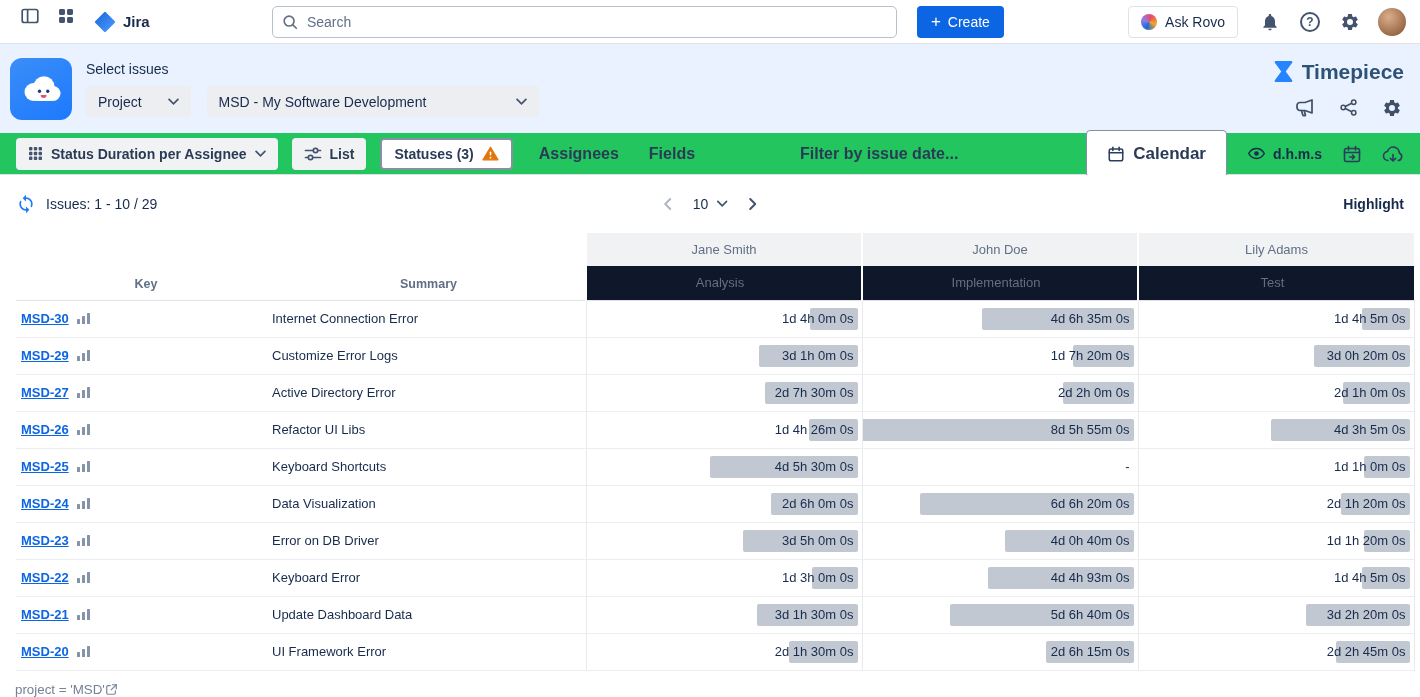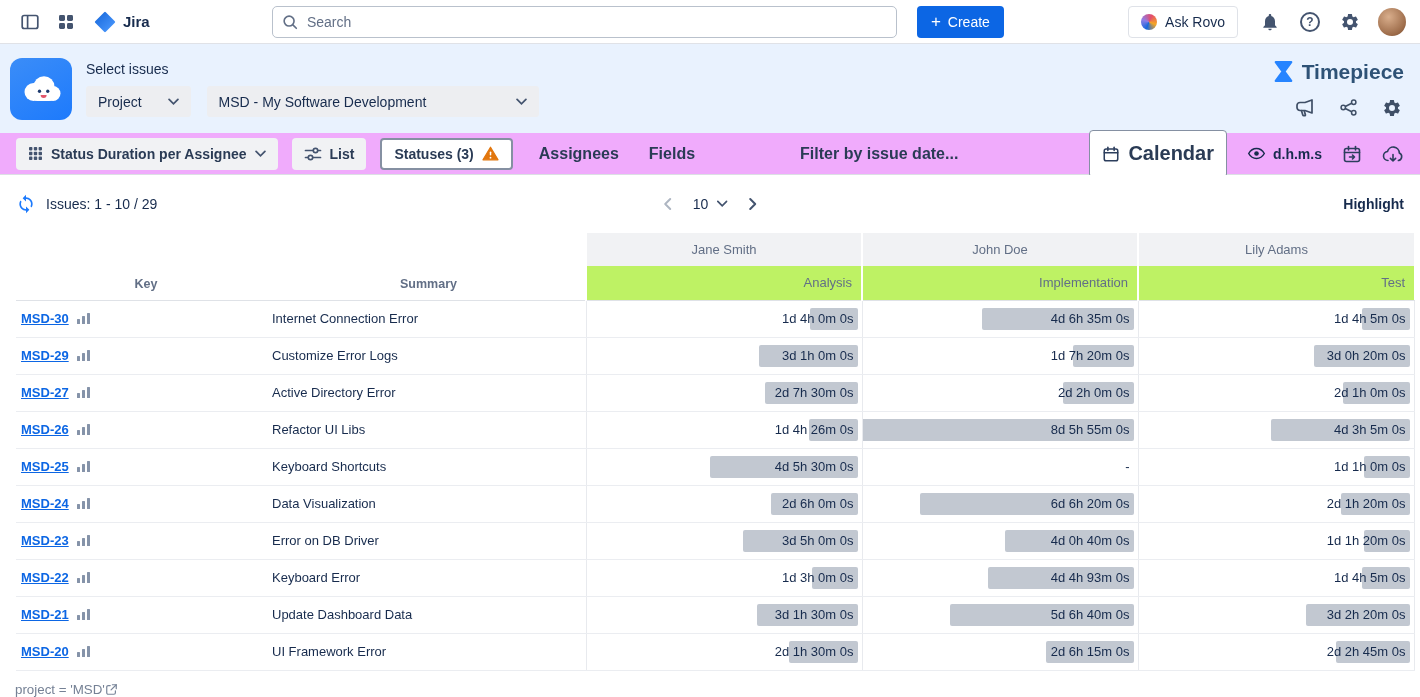--- a/index.html
+++ b/index.html
@@ -6,21 +6,21 @@
   html,body { margin:0; padding:0; }
   body {
     width:1420px; height:697px; overflow:hidden;
     background:#fff; color:#172B4D;
     font-family:"Liberation Sans", sans-serif;
   }
   button { font-family:inherit; border:none; background:none; padding:0; cursor:pointer; color:inherit; }
   svg { display:block; }
 
   
-  .topnav { height:44px; display:flex; align-items:center; padding:0 14px; border-bottom:1px solid #E0E2E7; gap:4px; background:#fff; }
+  .topnav { height:44px; display:flex; padding:0 14px; border-bottom:1px solid #E0E2E7; gap:4px; background:#fff; }
   .icon-btn { width:32px; height:32px; display:flex; align-items:center; justify-content:center; border-radius:4px; }
   .brand { display:flex; align-items:center; gap:7px; margin:0 10px 0 8px; font-size:15px; font-weight:700; }
   .nav-center { flex:1; display:flex; align-items:center; justify-content:center; gap:20px; }
   .searchbox { position:relative; width:625px; height:32px; }
   .searchbox svg { position:absolute; left:9px; top:7px; }
   .searchbox input { width:100%; height:100%; border:1px solid #B9C1CC; border-radius:5px; padding:0 10px 0 34px; font-size:14px; color:#172B4D; outline:none; font-family:inherit; background:#fff; }
   .searchbox input::placeholder { color:#626F86; }
   .create-btn { background:#0C66E4; color:#fff; height:32px; padding:0 14px; border-radius:4px; font-size:14px; font-weight:500; display:flex; align-items:center; gap:7px; }
   .plus { font-size:17px; font-weight:400; line-height:1; }
   .nav-right { display:flex; align-items:center; gap:8px; margin-left:12px; }
@@ -36,46 +36,46 @@
   .select-label { font-size:14px; margin:3px 0 9px; color:#172B4D; }
   .dropdown-row { display:flex; gap:16px; }
   .dd { background:#EDEEF1; border-radius:3px; height:31px; padding:0 12px; font-size:14px; display:flex; align-items:center; gap:26px; color:#172B4D; }
   .dd.wide { width:332px; justify-content:space-between; }
   .ah-right { display:flex; flex-direction:column; align-items:flex-end; padding-top:1px; }
   .tp-brand { display:flex; align-items:center; gap:6px; font-size:21px; font-weight:700; color:#2E5276; }
   .ah-icons { display:flex; gap:24px; margin-top:13px; align-items:center; padding-right:2px; }
   .ah-icons button { display:flex; }
 
   
-  .toolbar { height:42px; display:flex; align-items:center; padding:0 16px; border-bottom:1px solid #DCDFE4; background:#f0abfc; }
+  .toolbar { height:42px; display:flex; align-items:center; padding:0 16px; border-bottom:1px solid #DCDFE4; background:#22c55e; }
   .tb-btn { height:32px; display:flex; align-items:center; gap:8px; background:#F1F2F4; border-radius:4px; padding:0 12px; font-size:14px; font-weight:600; color:#2A3B55; }
   .tb-btn.outline { background:#fff; border:2px solid #8590A2; }
   .tb-text { font-size:16px; font-weight:600; color:#2A3B55; }
   .m14 { margin-left:14px; } .m26 { margin-left:26px; } .m30 { margin-left:30px; } .m105 { margin-left:105px; }
   .toolbar-right { margin-left:auto; display:flex; align-items:center; gap:20px; }
-  .cal-btn { height:48px; display:flex; align-items:center; gap:8px; border:1px solid #8590A2; border-radius:4px; padding:0 12px; background:#fff; font-size:20px; font-weight:600; color:#2A3B55; }
+  .cal-btn { height:48px; display:flex; align-items:center; gap:8px; border:1px solid #8590A2; border-radius:4px; padding:0 20px; background:#fff; font-size:17px; font-weight:600; color:#2A3B55; }
   .fmt { display:flex; align-items:center; gap:7px; font-size:14px; font-weight:700; color:#172B4D; }
 
   
   .listbar { height:58px; display:flex; align-items:center; padding:0 16px; position:relative; background:#fff; }
   .issues-label { font-size:14px; margin-left:10px; }
   .pager { position:absolute; left:50%; transform:translateX(-50%); display:flex; align-items:center; gap:20px; }
   .page-size { display:flex; align-items:center; gap:8px; font-size:14px; color:#172B4D; }
   .highlight { margin-left:auto; font-size:14px; font-weight:600; }
 
   
   .table-wrap { padding:0 6px 0 16px; }
   table { border-collapse:collapse; table-layout:fixed; width:1398px; }
   thead th { font-weight:400; }
   .group-row th { height:33px; }
   .person { background:#F1F2F4; color:#626F86; font-size:13px; border-left:2px solid #fff; text-align:center; }
   .sub-row th { height:34px; border-bottom:1px solid #DFE2E7; }
   .key-h, .sum-h { color:#626F86; font-size:12.5px; font-weight:600; text-align:center; vertical-align:bottom; padding:0 0 9px 6px; }
   .sum-h { padding-left:2px; }
-  .status-h { background:#bef264; color:#626F86; font-size:13px; text-align:right; padding-right:9px; border-left:2px solid #fff; vertical-align:middle; }
+  .status-h { background:#0f172a; color:#626F86; font-size:13px; text-align:center; padding-right:9px; border-left:2px solid #fff; vertical-align:middle; }
   tbody td { height:36px; border-bottom:1px solid #EBEDF1; font-size:13px; }
   .c-key { padding-left:5px; white-space:nowrap; }
   .key-link { color:#0C66E4; font-weight:600; text-decoration:underline; font-size:13px; }
   .mini-chart { display:inline-block; vertical-align:-1px; margin-left:8px; }
   .c-sum { padding-left:2px; color:#172B4D; }
   .c-dur { padding:0; border-left:1px solid #E8EAEE; }
   .c-dur:last-child { border-right:1px solid #E8EAEE; }
   .cellwrap { position:relative; height:36px; display:flex; align-items:center; justify-content:flex-end; overflow:hidden; }
   .bar { position:absolute; right:4px; top:7px; height:22px; background:#C2C8D1; border-radius:2px; min-width:46px; }
   .dtext { position:relative; margin-right:8px; color:#172B4D; }

